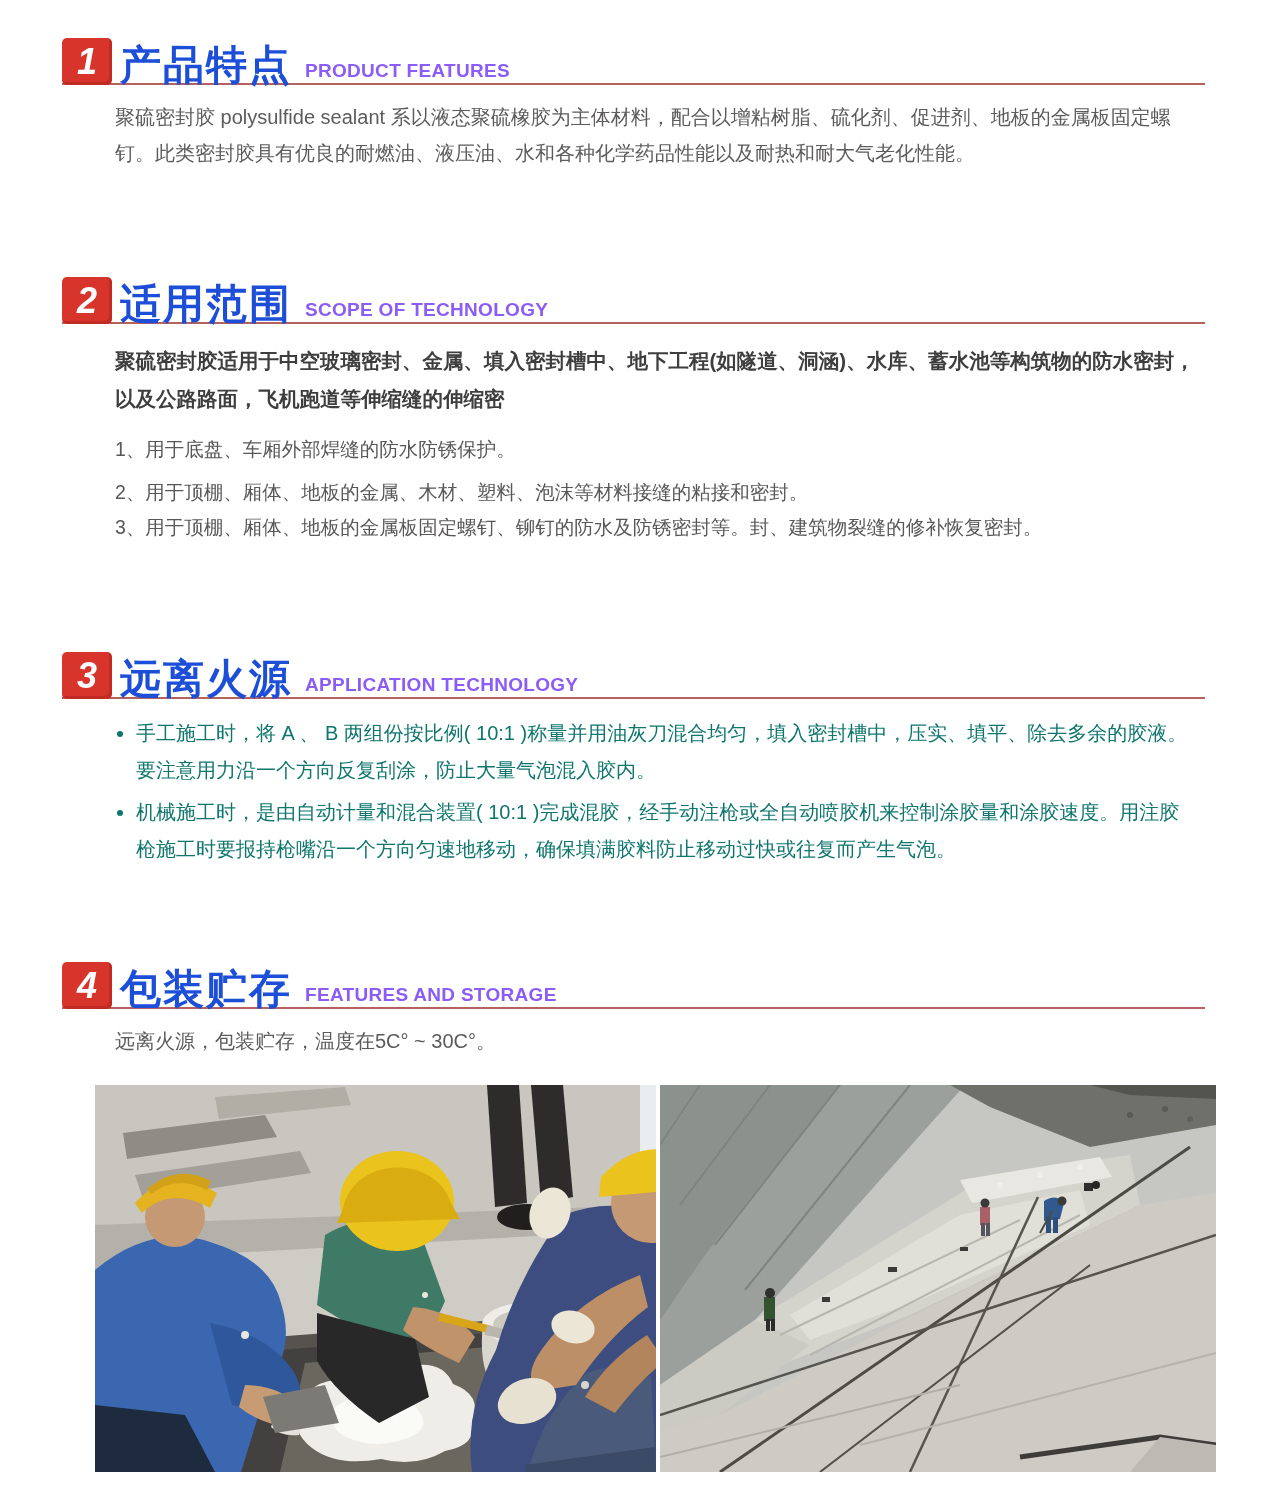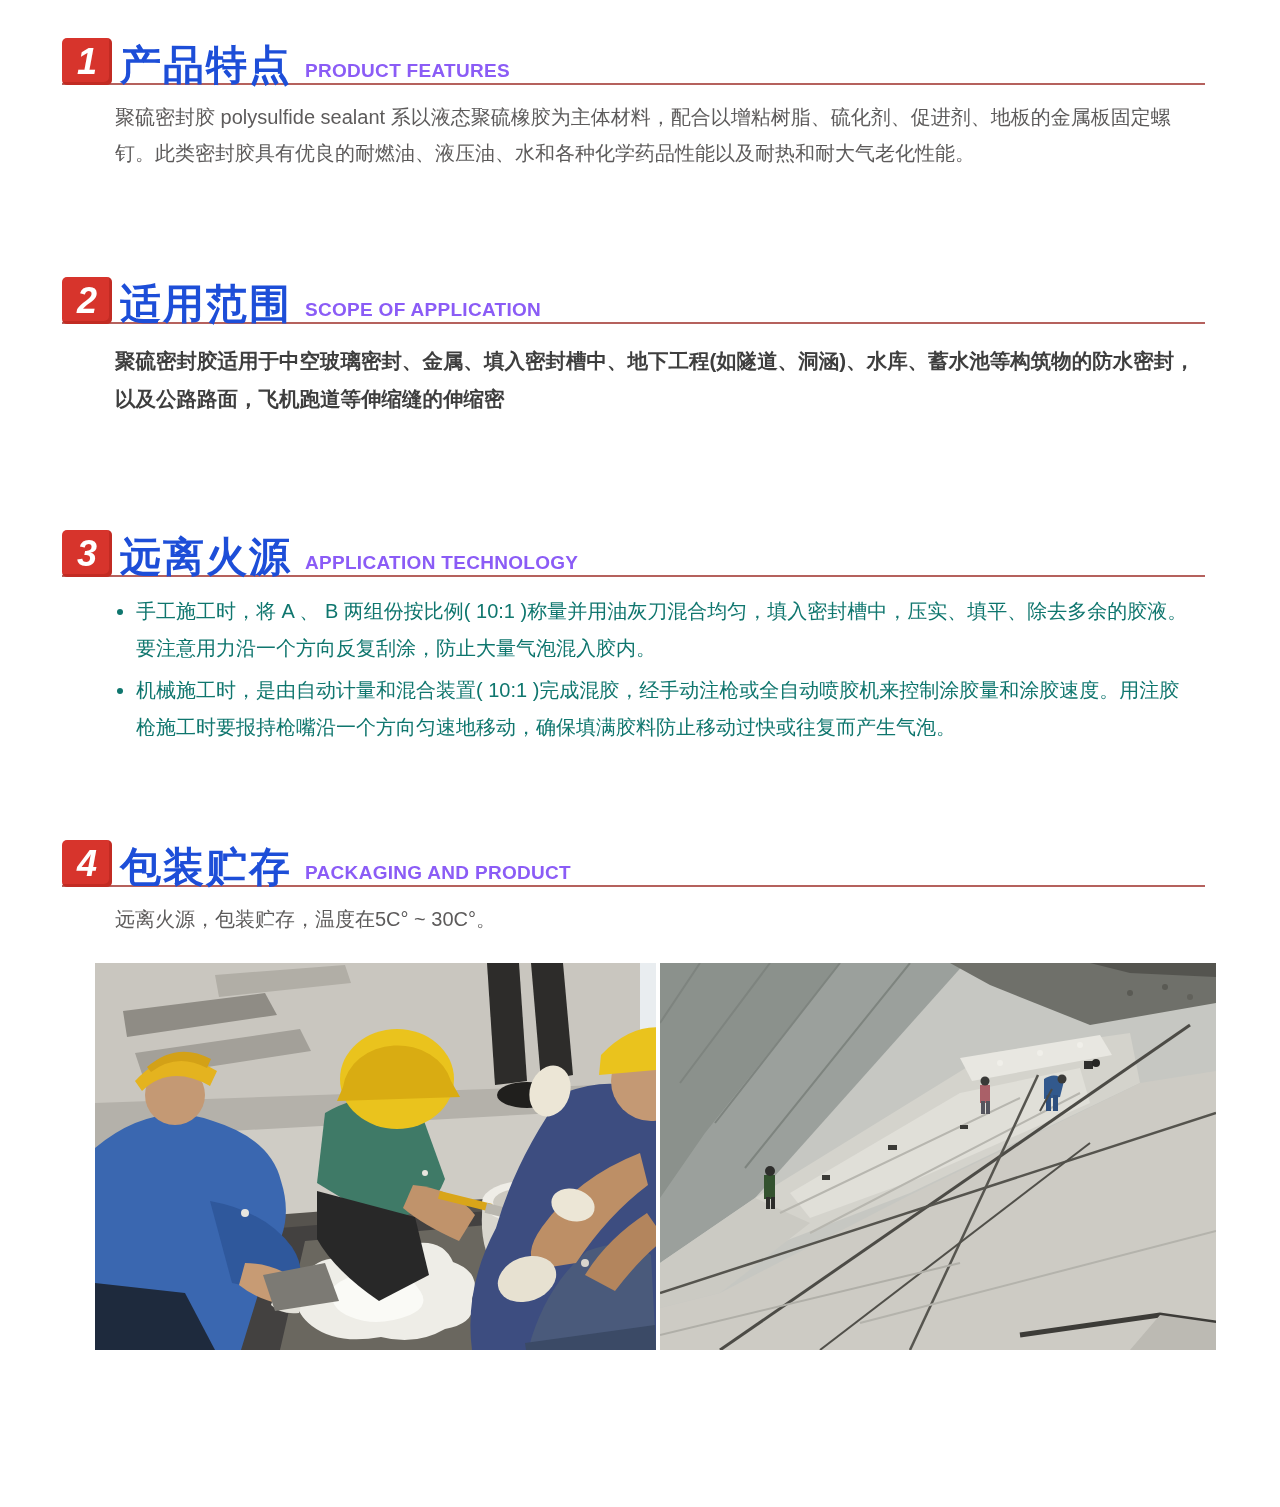--- a/index.html
+++ b/index.html
@@ -88,23 +88,28 @@
       </div>
       <p class="body-text">聚硫密封胶 polysulfide sealant 系以液态聚硫橡胶为主体材料，配合以增粘树脂、硫化剂、促进剂、地板的金属板固定螺钉。此类密封胶具有优良的耐燃油、液压油、水和各种化学药品性能以及耐热和耐大气老化性能。</p>
     </section>
 
     <section class="sec2">
       <div class="sec-head">
         <div class="badge">
           <span>2</span>
         </div>
         <h2 class="title-cn">适用范围</h2>
-        <span class="title-en">SCOPE OF APPLICATION</span>
+        <span class="title-en">SCOPE OF TECHNOLOGY</span>
       </div>
       <p class="lead">聚硫密封胶适用于中空玻璃密封、金属、填入密封槽中、地下工程(如隧道、洞涵)、水库、蓄水池等构筑物的防水密封，以及公路路面，飞机跑道等伸缩缝的伸缩密</p>
+      <ul class="app-list">
+        <li>1、用于底盘、车厢外部焊缝的防水防锈保护。</li>
+        <li>2、用于顶棚、厢体、地板的金属、木材、塑料、泡沫等材料接缝的粘接和密封。</li>
+        <li>3、用于顶棚、厢体、地板的金属板固定螺钉、铆钉的防水及防锈密封等。封、建筑物裂缝的修补恢复密封。</li>
+      </ul>
     </section>
 
     <section class="sec3">
       <div class="sec-head">
         <div class="badge">
           <span>3</span>
         </div>
         <h2 class="title-cn">远离火源</h2>
         <span class="title-en">APPLICATION TECHNOLOGY</span>
       </div>
@@ -113,21 +118,21 @@
         <li>机械施工时，是由自动计量和混合装置( 10:1 )完成混胶，经手动注枪或全自动喷胶机来控制涂胶量和涂胶速度。用注胶枪施工时要报持枪嘴沿一个方向匀速地移动，确保填满胶料防止移动过快或往复而产生气泡。</li>
       </ul>
     </section>
 
     <section class="sec4">
       <div class="sec-head">
         <div class="badge">
           <span>4</span>
         </div>
         <h2 class="title-cn">包装贮存</h2>
-        <span class="title-en">PACKAGING AND PRODUCT</span>
+        <span class="title-en">FEATURES AND STORAGE</span>
       </div>
       <p class="body-text">远离火源，包装贮存，温度在5C° ~ 30C°。</p>
     </section>
 
     <div class="photos">
 
       <figure class="photo photo-left">
         <svg width="561" height="387" viewBox="0 0 561 387" preserveAspectRatio="none">
           <rect width="561" height="387" fill="#bdbab3"></rect>
           <rect width="561" height="150" fill="#c9c6bf"></rect>

